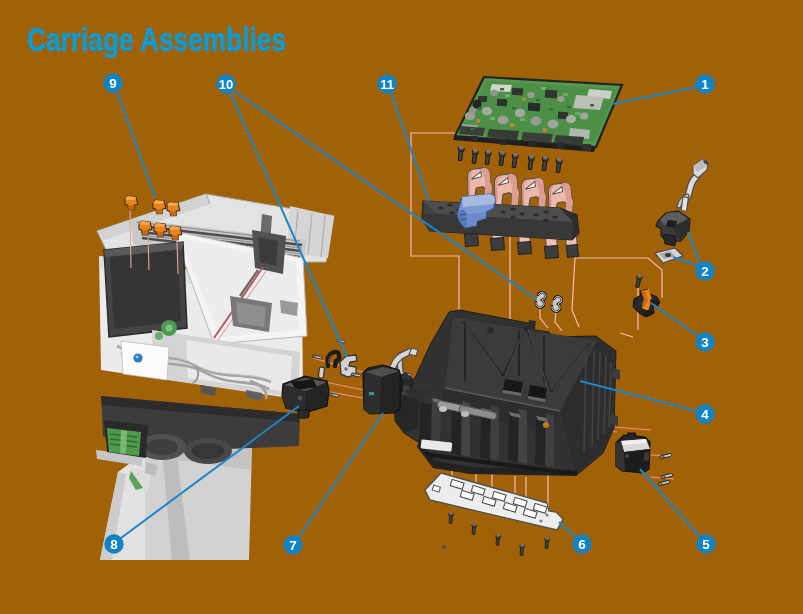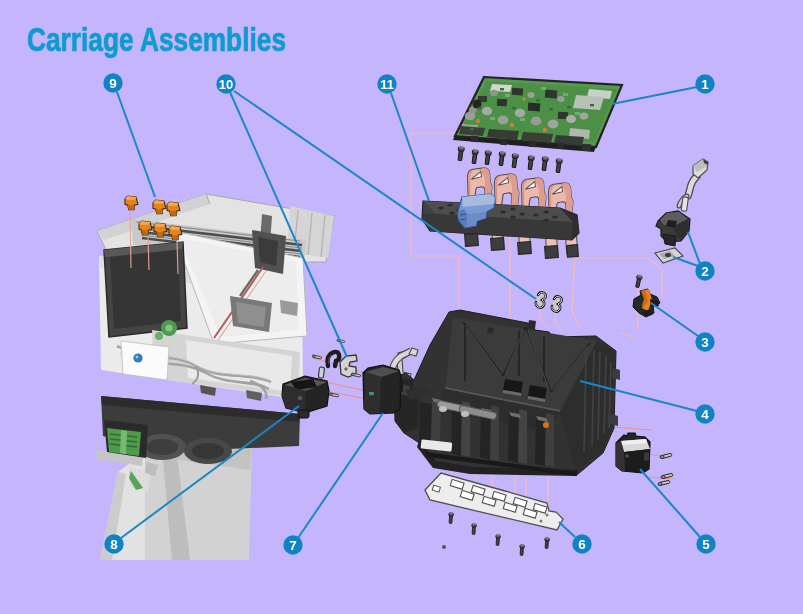--- a/index.html
+++ b/index.html
@@ -1,16 +1,16 @@
 <!DOCTYPE html>
 <html><head>
 <meta charset="utf-8">
 <style>
 html,body{margin:0;padding:0;background:#ffffff;}
-#page{position:relative;width:803px;height:614px;overflow:hidden;background:#c4b5fd;}
+#page{position:relative;width:803px;height:614px;overflow:hidden;background:#a16207;}
 svg{display:block;}
 .num{font-family:"Liberation Sans",sans-serif;font-weight:bold;fill:#ffffff;}
 </style>
 </head>
 <body>
 <div id="page">
 <svg width="803" height="614" viewBox="0 0 803 614">
 
 <text x="27" y="51" font-family="Liberation Sans, sans-serif" font-weight="bold" font-size="34" fill="#0e9ad2" stroke="#0e9ad2" stroke-width="0.7" textLength="259" lengthAdjust="spacingAndGlyphs">Carriage Assemblies</text>
 

